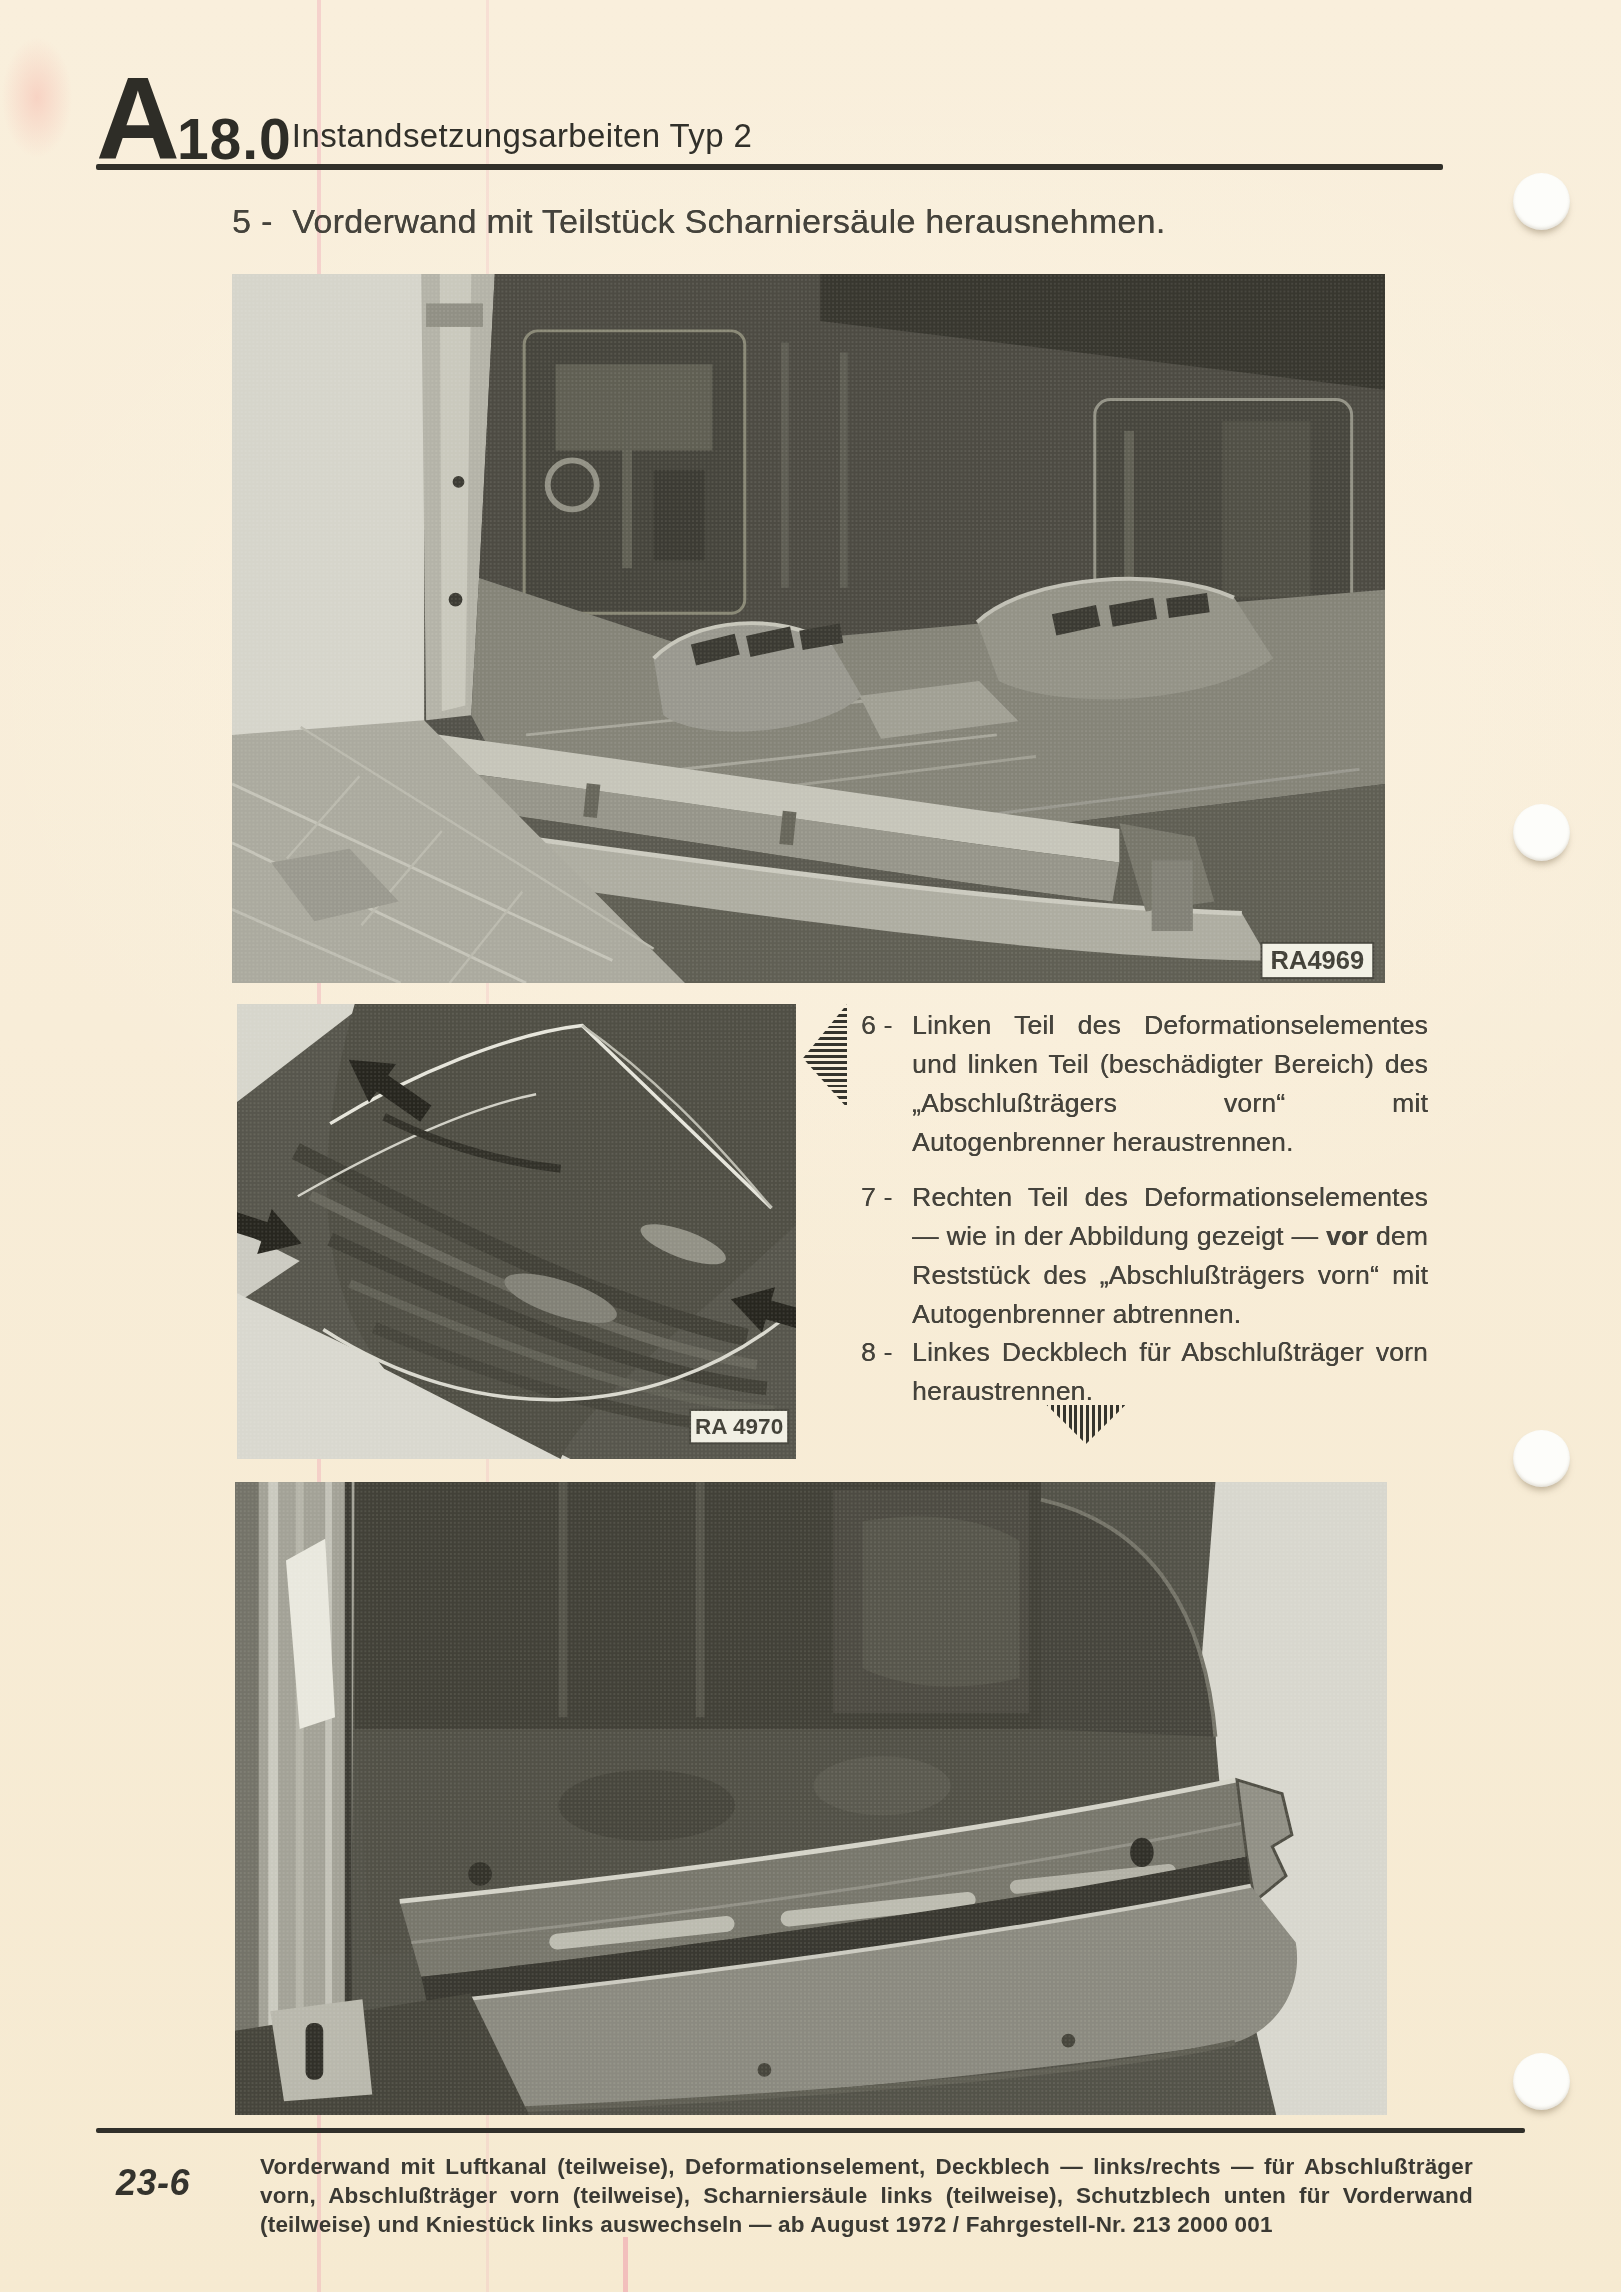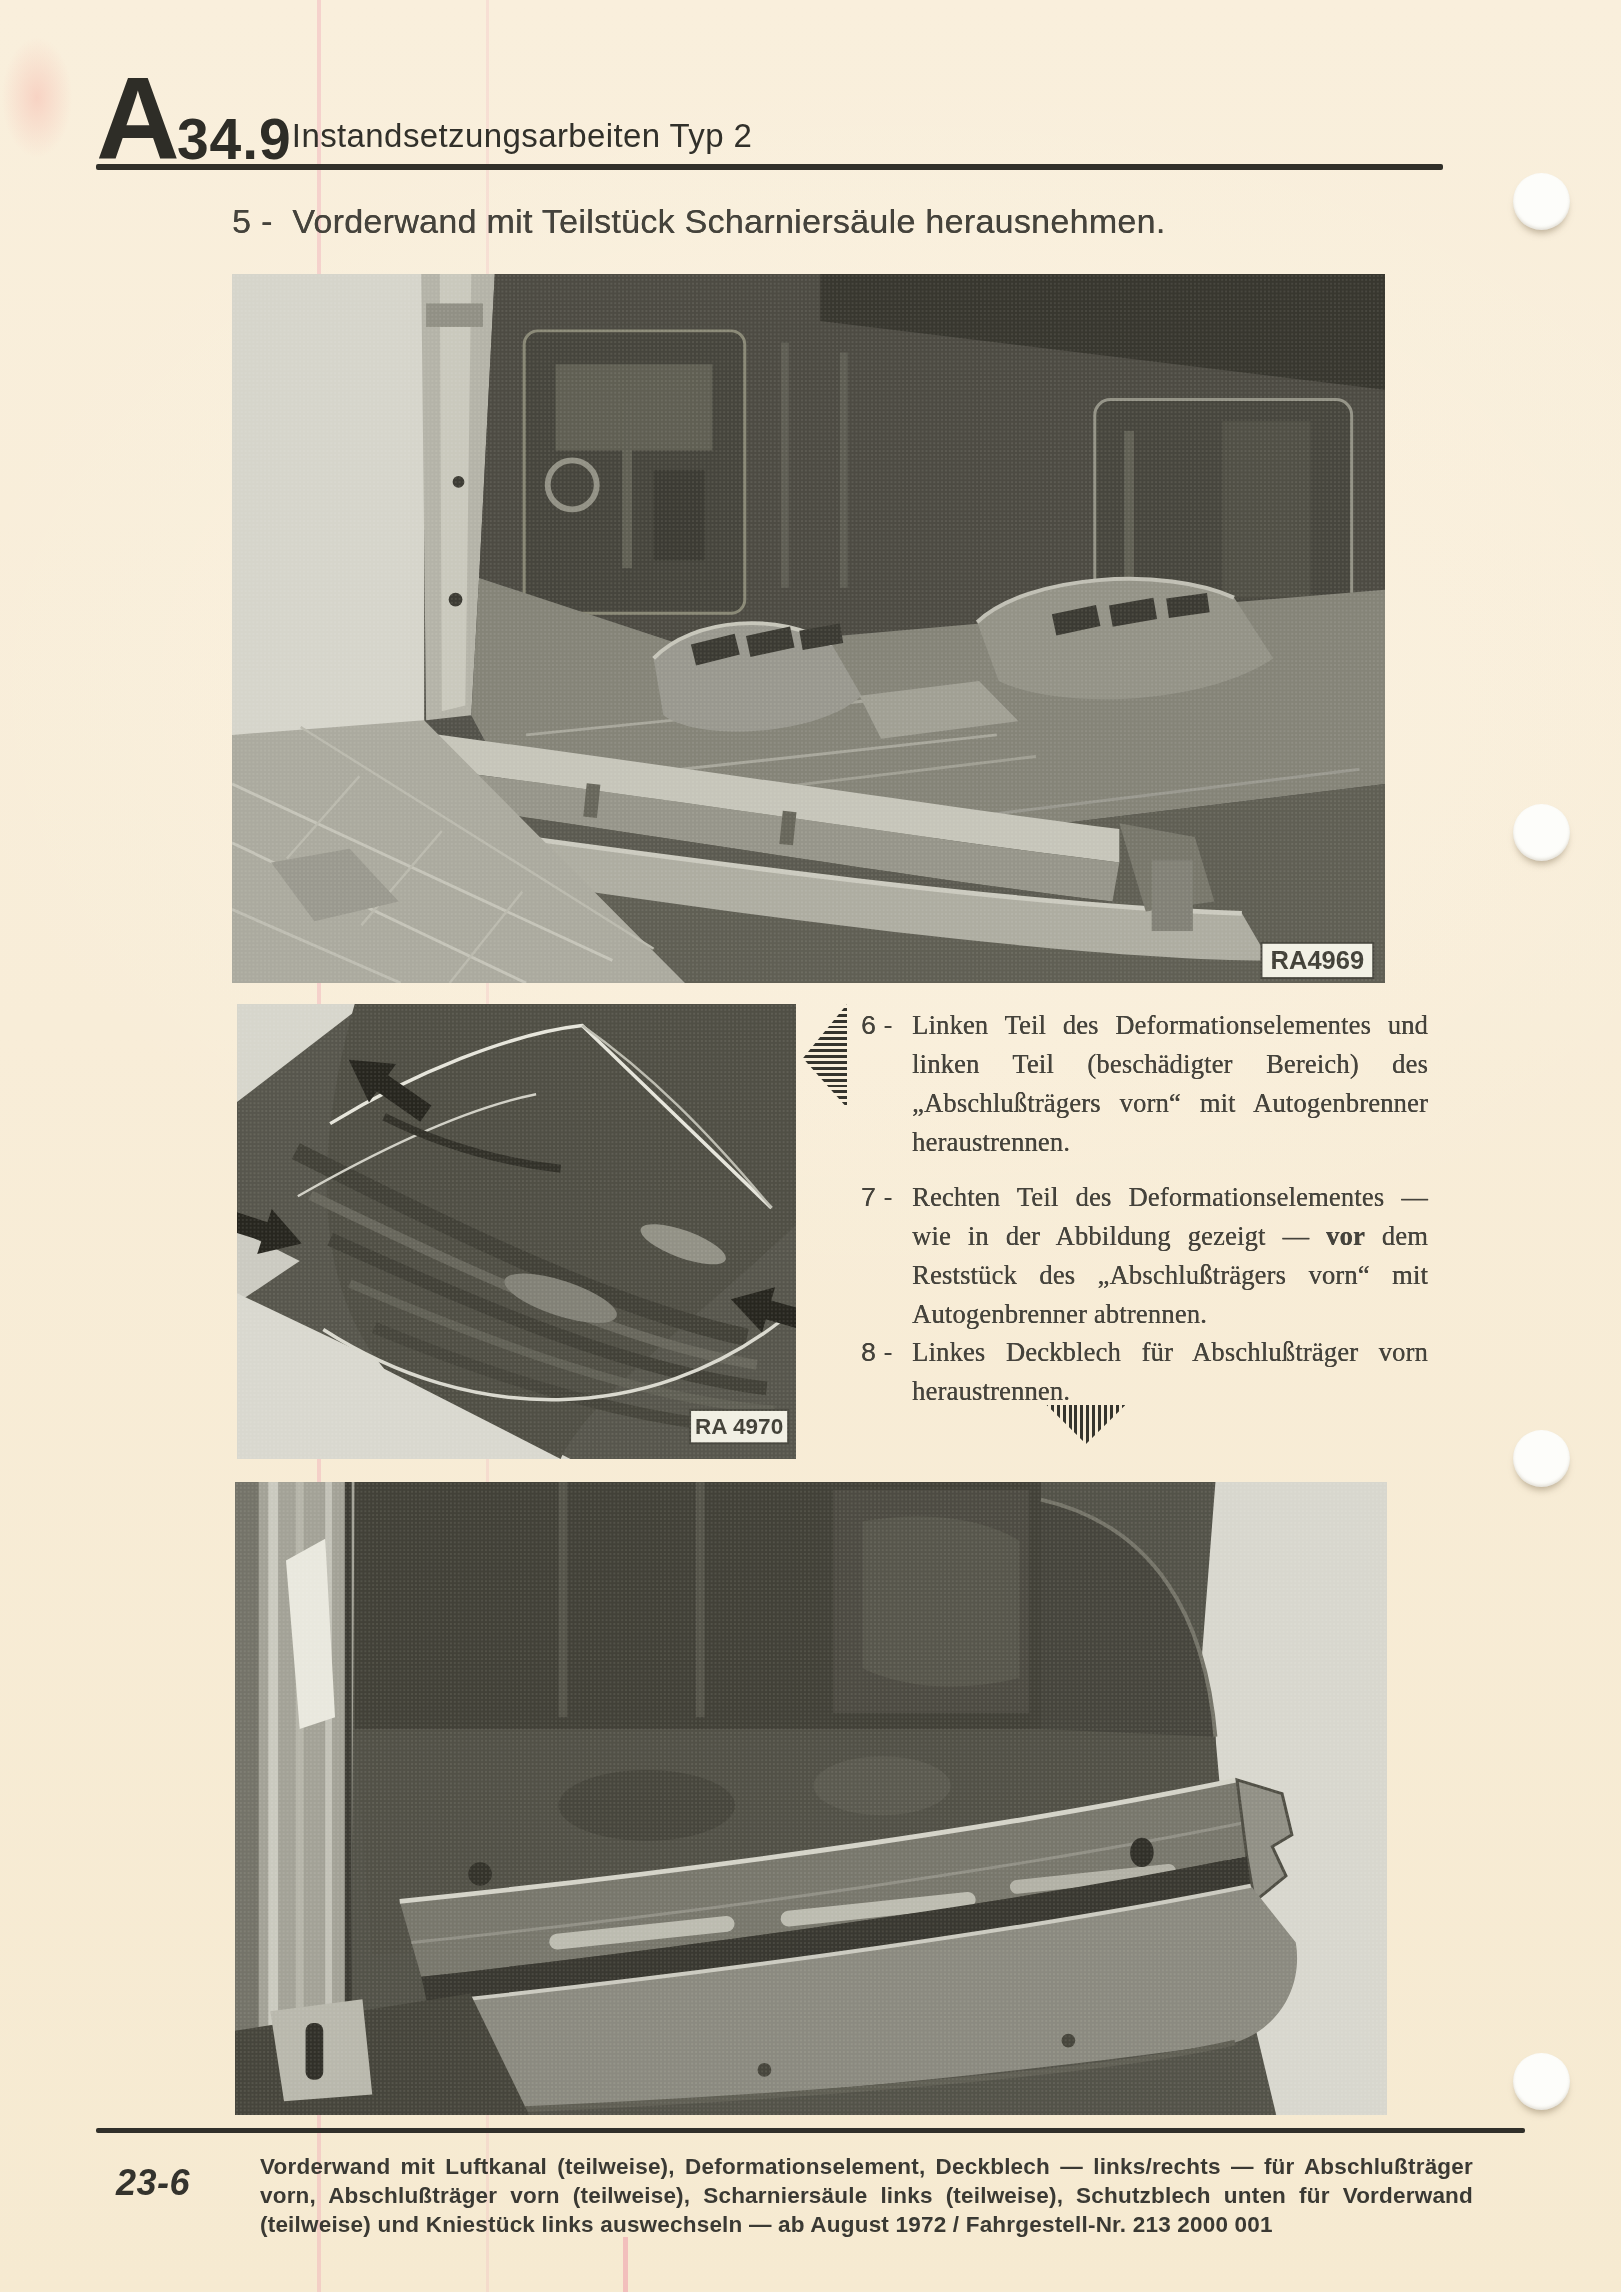--- a/index.html
+++ b/index.html
@@ -18,21 +18,21 @@
   .hdr .title{font-size:33px; font-weight:400; position:relative; top:-11.8px; letter-spacing:0.4px; color:#31302a;}
   .rule{position:absolute; background:#31302a; border-radius:2px;}
   #rule-top{left:96px; top:164px; width:1347px; height:5.9px;}
   #rule-bottom{left:96px; top:2128px; width:1429px; height:4.9px;}
 
   
   .step5{position:absolute; left:232px; top:202px; font-size:34px; letter-spacing:0.3px; color:#45433c; text-shadow:0.3px 0 0 currentColor; white-space:nowrap;}
   .step5 .n{margin-right:19.6px;}
   .step{position:absolute; left:861px; width:567px; display:flex; font-size:26.5px; line-height:39px; letter-spacing:0.2px; color:#45433c; text-shadow:0.3px 0 0 currentColor;}
   .step .n{width:51px; flex:0 0 51px;}
-  .step .t{flex:1; text-align:justify;font-family:Liberation Serif, serif;}
+  .step .t{flex:1; text-align:justify;}
   .step .t .b{font-weight:700;}
   #step6{top:1006px;} #step7{top:1178px;} #step8{top:1333px;}
 
   
   .arrow-left{
     position:absolute; left:802px; top:1002px; width:45px; height:108px;
     background:repeating-linear-gradient(180deg,#35342d 0 2.9px, rgba(0,0,0,0) 2.9px 5.9px);
     clip-path:polygon(100% 2%, 100% 98%, 2% 52%);
   }
   .arrow-down{
@@ -78,21 +78,21 @@
 
 <div id="page">
 
   <div class="smudge"></div>
   <div class="regline" id="regline1"></div>
   <div class="regline" id="regline2"></div>
   <div class="regdash"></div>
 
   <div class="hdr">
     <span class="big-a">A</span>
-    <span class="code">34.9</span>
+    <span class="code">18.0</span>
     <span class="title">Instandsetzungsarbeiten Typ 2</span>
   </div>
   <div class="rule" id="rule-top"></div>
 
   <div class="step5">
     <span class="n">5 -</span><span>Vorderwand mit Teilstück Scharniersäule herausnehmen.</span>
   </div>
 
   <div class="photo" id="photo1">
     <svg viewBox="0 0 1176 723" preserveAspectRatio="none">

